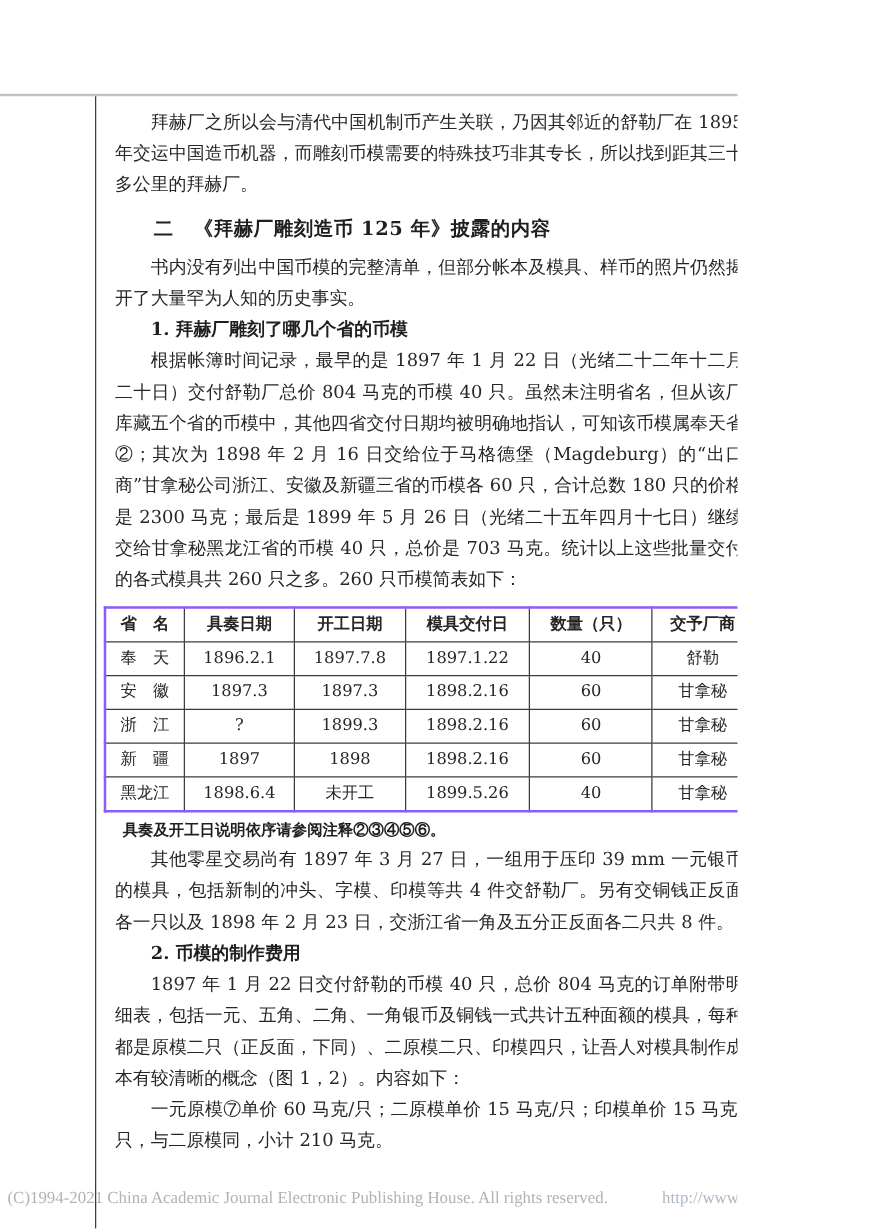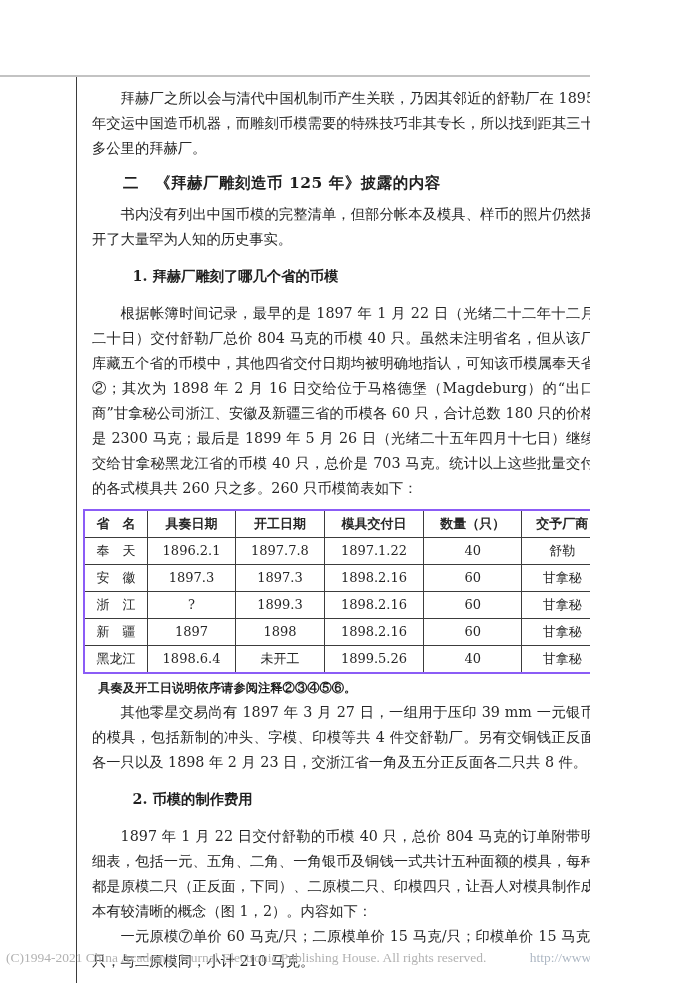--- a/index.html
+++ b/index.html
@@ -22,21 +22,21 @@
   .text-block {
     position:absolute; left:92px; top:86px; width:503px;
     font-size:14.3px; line-height:25px;
     text-align:justify;
   }
   p.body { margin:0; text-indent:2em; }
   h2.section {
     margin:9px 0 7px; font-size:15.5px; font-weight:bold;
     text-indent:2em; letter-spacing:0.5px; color:#1f1f1f;
   }
-  p.subhead { margin:12px; text-indent:2em; font-weight:600; color:#1f1f1f; }
+  p.subhead { margin:0; text-indent:2em; font-weight:600; color:#1f1f1f; }
   table.die-table {
     border-collapse:collapse;
     width:calc(100% + 18px);
     margin:8px -9px 4px -9px;
     font-size:13px;
     border:2px solid #8b5cf6;
   }
   table.die-table th, table.die-table td {
     border:1px solid #3c3c3c;
     text-align:center;

